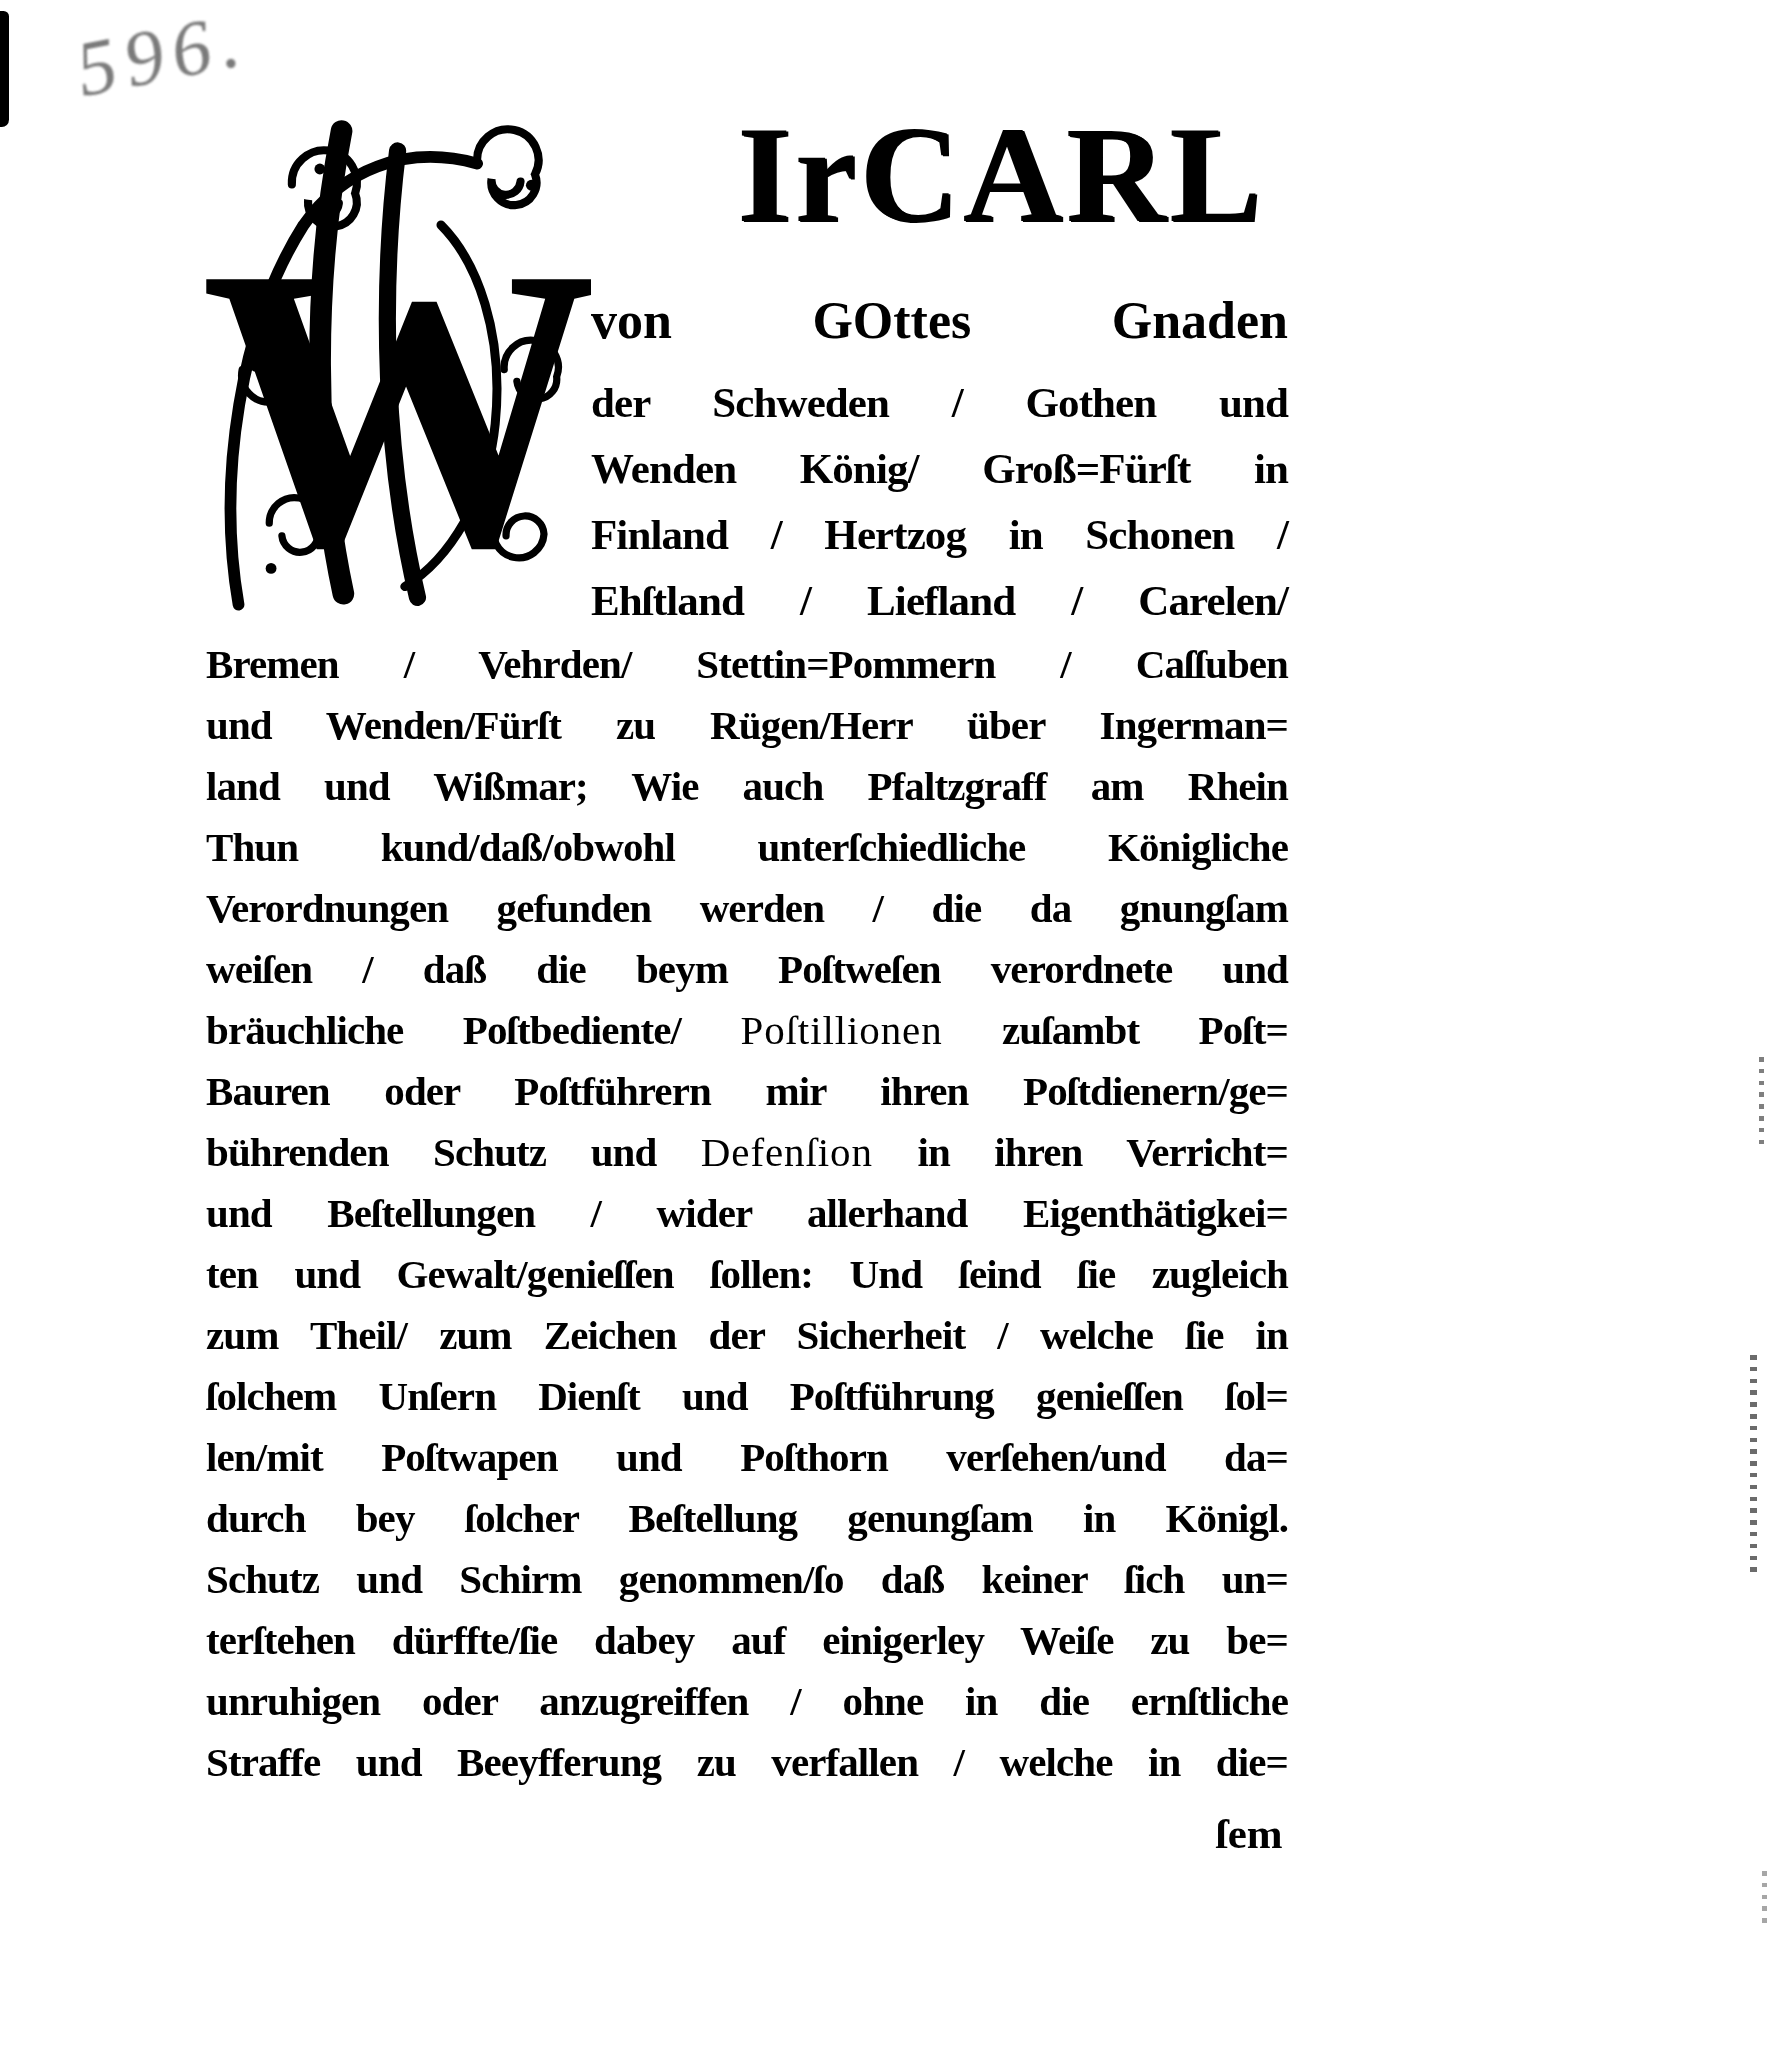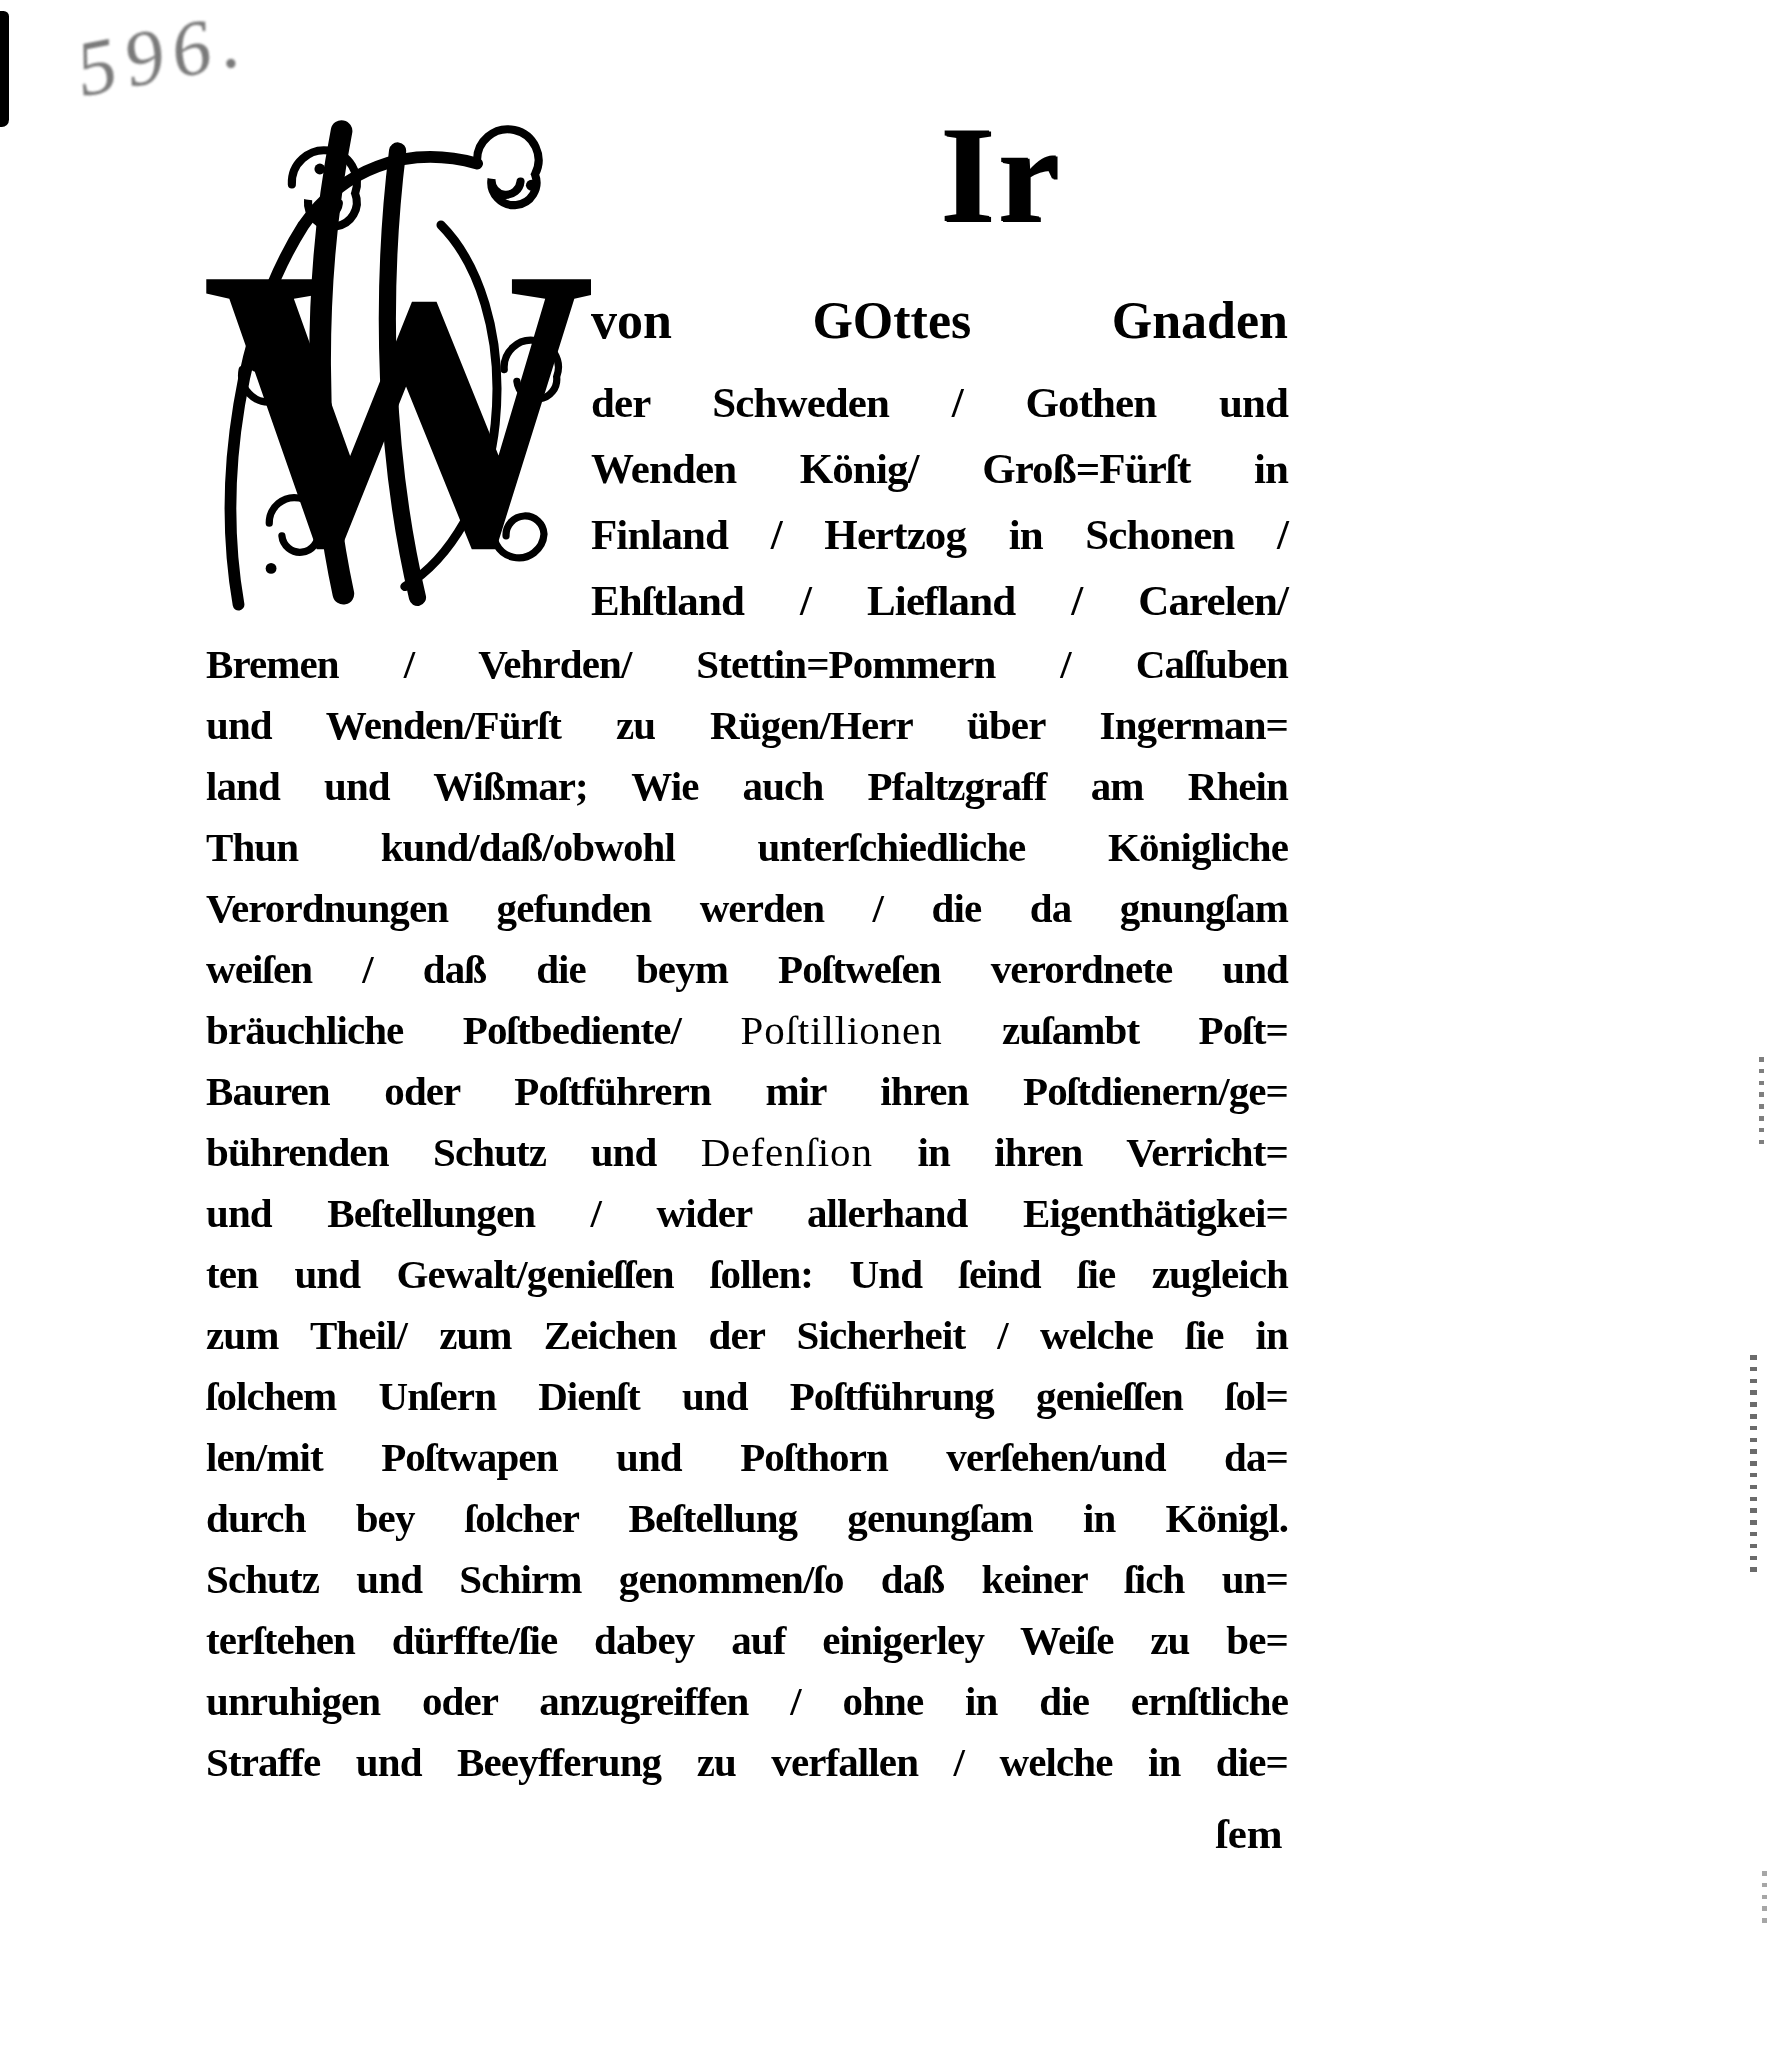--- a/index.html
+++ b/index.html
@@ -103,20 +103,21 @@
           <circle cx="126" cy="78" r="6" fill="#000" stroke="none"></circle>
           <circle cx="360" cy="96" r="6" fill="#000" stroke="none"></circle>
           <circle cx="72" cy="520" r="6" fill="#000" stroke="none"></circle>
         </g>
         <text x="-6" y="492" font-size="446" font-weight="bold" font-family="Liberation Serif, DejaVu Serif, serif" fill="#000">W</text>
       </svg>
     </div>
 
     <div class="title-row">
       <span class="title-word">Ir</span>
+      <span class="title-word">CARL</span>
     </div>
 
     <div>
         <div class="head-line head-large">von GOttes Gnaden</div>
         <div class="head-line">der Schweden / Gothen und</div>
         <div class="head-line">Wenden König/ Groß=Fürſt in</div>
         <div class="head-line">Finland / Hertzog in Schonen /</div>
         <div class="head-line">Ehſtland / Liefland / Carelen/</div>
       </div>
 

